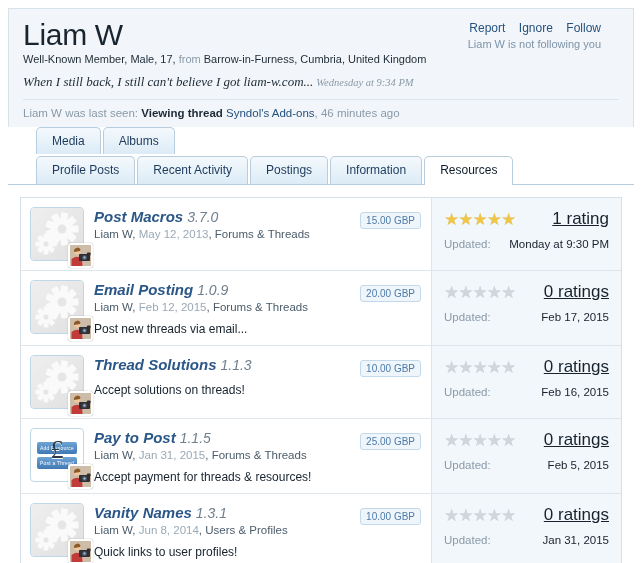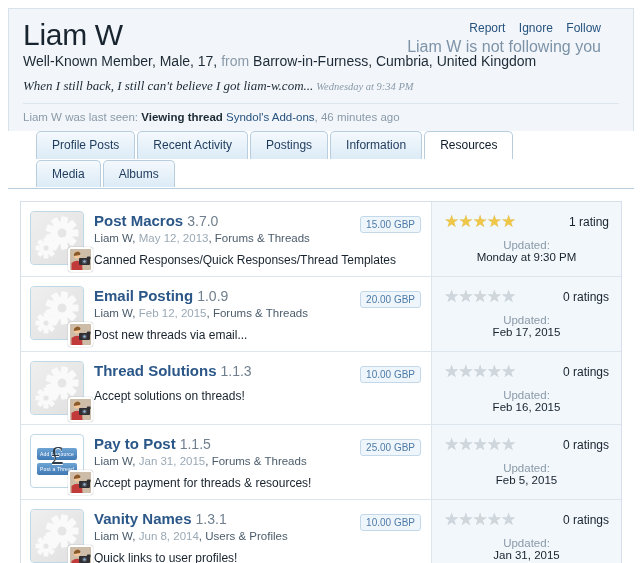--- a/index.html
+++ b/index.html
@@ -33,33 +33,33 @@
   .header-links { white-space: nowrap; }
   .header-links a {
     color: #26527e;
     font-size: 12px;
     text-decoration: none;
     margin-left: 9px;
     font-family: "Liberation Sans", sans-serif;
   }
   .following-note {
     color: #7e93a8;
-    font-size: 16px;
+    font-size: 11px;
     margin-top: 2px;
   }
   .username {
     font-size: 30px;
     font-weight: normal;
     color: #18242f;
     line-height: 1.04;
     margin: 0 0 3px 0;
     letter-spacing: -0.3px;
   }
   .userblurb {
-    font-size: 14px;
+    font-size: 11px;
     color: #1d2a35;
     margin-bottom: 9px;
   }
   .userblurb .muted { color: #8a9aa8; }
   .status-line {
     font-size: 13px;
     color: #1d2a35;
     font-family: "Liberation Serif", serif;
     font-style: italic;
     padding-bottom: 9px;
@@ -189,21 +189,21 @@
     position: absolute;
     right: -9px; bottom: -7px;
     width: 25px; height: 25px;
     border: 2px solid #ffffff;
     border-radius: 3px;
     background: #d8cfc6;
     overflow: hidden;
     box-shadow: 0 0 1px rgba(0,0,0,.5);
   }
   .res-text { flex: 1 1 auto; min-width: 0; padding-top: 1px; }
-  .res-title-line { display: block; padding-right: 32px; }
+  .res-title-line { display: block; padding-right: 32px; font-style: italic; }
   .res-title {
     font-size: 15px;
     font-weight: bold;
     color: #2b5788;
     text-decoration: none;
   }
   .res-version {
     font-size: 14px;
     color: #6f7f8d;
     margin-left: 4px;
@@ -247,30 +247,29 @@
   }
   .rating-line {
     display: flex;
     align-items: center;
     justify-content: space-between;
   }
   .stars { font-size: 17px; letter-spacing: -1px; line-height: 1; white-space: nowrap; }
   .star { color: #cfd6dc; text-shadow: 0 0 0 #cfd6dc; }
   .star.on { color: #f0c646; }
   .rating-count {
-    font-size: 12px;
+    font-size: 17px;
     color: #17222d;
     white-space: nowrap;
+    text-decoration: underline;
   }
   .updated-line {
     display: flex;
-    align-items: center;
     justify-content: space-between;
     margin-top: 9px;
-    flex-direction: column;
   }
   .updated-label { font-size: 11.5px; color: #8a9aa8; }
   .updated-date { font-size: 11.5px; color: #17222d; white-space: nowrap; }
 </style>
 </head>
 <body>
 
 <div id="page">
 
   <div class="profile-header">
@@ -297,22 +296,22 @@
     </div>
 
     <div class="lastseen">
       <span>Liam W was last seen:</span>
       <span class="strong">Viewing thread</span>
       <a href="#">Syndol's Add-ons</a><span>, 46 minutes ago</span>
     </div>
   </div>
 
   <div class="tabbar">
+    <div class="tabrow second" id="tabrow2"><a class="tab" href="#"><span>Media</span></a><a class="tab" href="#"><span>Albums</span></a></div>
     <div class="tabrow first" id="tabrow1"><a class="tab" href="#"><span>Profile Posts</span></a><a class="tab" href="#"><span>Recent Activity</span></a><a class="tab" href="#"><span>Postings</span></a><a class="tab" href="#"><span>Information</span></a><a class="tab active" href="#"><span>Resources</span></a></div>
-    <div class="tabrow second" id="tabrow2"><a class="tab" href="#"><span>Media</span></a><a class="tab" href="#"><span>Albums</span></a></div>
   </div>
 
   <div class="content-wrap">
     <div class="resource-list" id="resource-list">
         <div class="resource-row">
           <div class="res-main">
             <div class="thumb-wrap">
               <div class="thumb"><svg width="52" height="52" viewBox="0 0 52 52">
                   <defs>
                     <linearGradient id="gbg" x1="0" y1="0" x2="1" y2="1">
@@ -350,21 +349,20 @@
                   <path d="M1.5 21 L1.5 14 Q7 10 12 13.5 L12.5 21 Z" fill="#c23b3b"></path>
                   <rect x="9" y="9" width="11" height="7" rx="1" fill="#2f2f33"></rect>
                   <circle cx="14.5" cy="12.5" r="2.6" fill="#4a4a52"></circle>
                   <circle cx="14.5" cy="12.5" r="1.2" fill="#8fb8d8"></circle>
                   <rect x="17" y="7.5" width="3.5" height="3" rx="0.7" fill="#2f2f33"></rect>
                 </svg></div>
             </div>
             <div class="res-text">
               <div class="res-title-line"><a class="res-title" href="#">Post Macros</a><span class="res-version">3.7.0</span></div>
               <div class="res-meta"><a href="#">Liam W</a>, <span class="date">May 12, 2013</span>, <a href="#">Forums &amp; Threads</a></div>
-              <div class="res-desc">Canned Responses/Quick Responses/Thread Templates</div>
             </div>
             <span class="price-badge">15.00 GBP</span>
           </div>
           <div class="res-side">
             <div class="rating-line">
               <span class="stars"><span class="star on">★</span><span class="star on">★</span><span class="star on">★</span><span class="star on">★</span><span class="star on">★</span></span>
               <span class="rating-count">1 rating</span>
             </div>
             <div class="updated-line">
               <span class="updated-label">Updated:</span>

